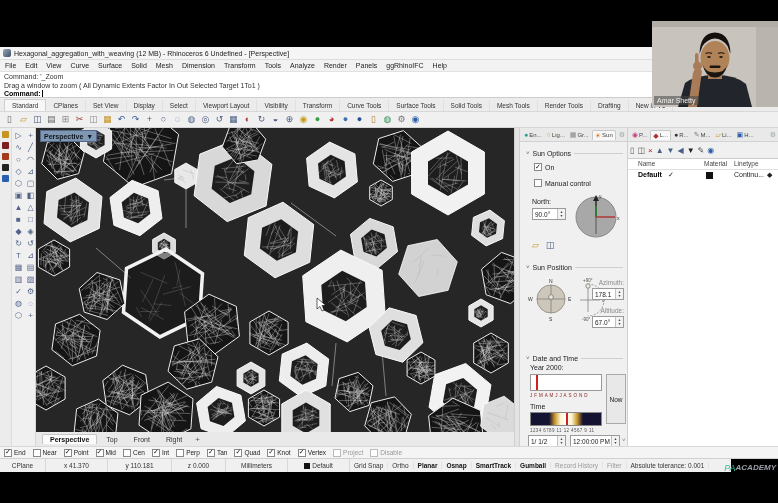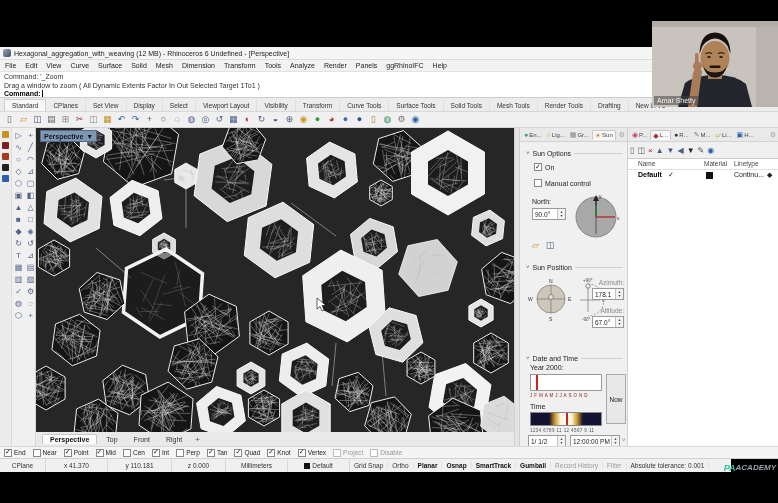--- a/index.html
+++ b/index.html
@@ -95,21 +95,21 @@
   .scell{font-size:6.5px;color:#333;border-right:1px solid #d8d8d8;height:100%;display:flex;align-items:center;justify-content:center;white-space:nowrap;padding:0 3px;}
   .scell .sq{width:6px;height:6px;background:#111;margin-right:2px;}
   .stoggle{font-size:6.5px;color:#333;padding:0 4px;border-right:1px solid #e2e2e2;white-space:nowrap;}
   .stoggle.on{font-weight:bold;color:#111;}
   .stoggle.dim{color:#9a9a9a;}
   
   .webcam{position:absolute;left:652px;top:21px;width:126px;height:86px;background:#c9c3bd;overflow:hidden;}
   .wcname{position:absolute;left:2px;bottom:2px;font-size:7px;color:#f0f0f0;background:rgba(70,70,70,0.55);padding:1px 3px;}
   
   .brand{position:absolute;right:0;top:459px;width:47px;height:17px;background:#000;display:flex;align-items:center;justify-content:flex-end;padding-right:2px;}
-  .b1{font-style:italic;font-weight:bold;font-size:9px;color:#2fbf9a;}
+  .b1{font-style:italic;font-weight:normal;font-size:9px;color:#2fbf9a;}
   .b2{font-style:italic;font-weight:bold;font-size:8px;color:#9aa0a8;}
 </style>
 </head>
 <body>
 
 <div id="stage">
   <div class="app">
 
     <div class="titlebar">
       <span class="appicon"></span>

